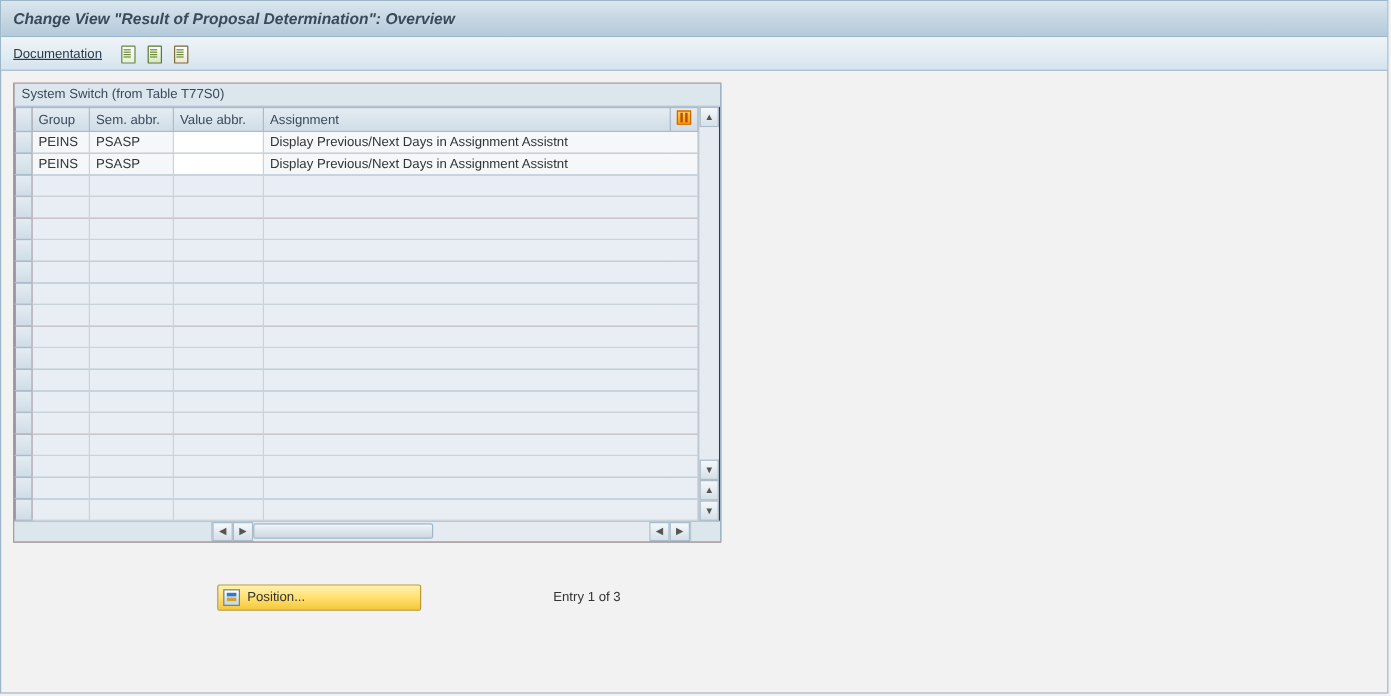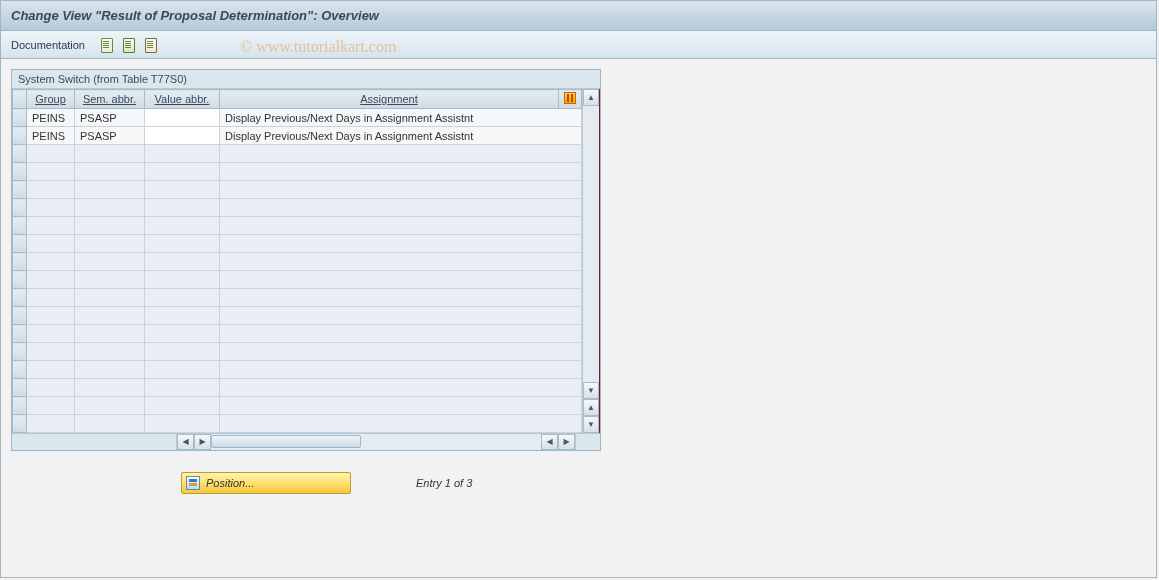--- a/index.html
+++ b/index.html
@@ -41,20 +41,21 @@
     display: flex;
     align-items: center;
     padding: 0 10px;
     border-bottom: 1px solid #9db6c8;
     gap: 6px;
     position: relative;
   }
   .toolbar-label {
     color: #2a3a4a;
     margin-right: 8px;
+    text-decoration: underline;
   }
   .toolbar-icon {
     width: 16px;
     height: 16px;
     display: inline-block;
     position: relative;
     cursor: pointer;
   }
   .doc-icon::before {
     content: '';
@@ -105,25 +106,24 @@
     display: flex;
   }
   .grid-table {
     border-collapse: collapse;
     width: 570px;
   }
   .grid-table th {
     background: linear-gradient(to bottom, #e4ecf2, #cfdce6);
     border: 1px solid #aabcca;
     padding: 2px 5px;
-    text-align: center;
+    text-align: left;
     font-weight: normal;
     color: #3a4a5a;
     height: 18px;
-    text-decoration: underline;
   }
   .grid-table td {
     border: 1px solid #c8d4dd;
     padding: 1px 5px;
     height: 18px;
     background: #f5f7f9;
     color: #333;
   }
   .grid-table td.sel-cell {
     background: linear-gradient(to bottom,#e4ecf2,#cfdce6);
@@ -199,24 +199,23 @@
     position:absolute; left:0; top:1px; height:13px; width:150px;
     background: linear-gradient(to bottom,#f0f5f8,#cad8e2);
     border:1px solid #9db6c8;
     border-radius:2px;
   }
   .hscroll-spacer-right { width:25px; background:#dce6ed; border-left:1px solid #b5c8d5;}
 
   .footer-row {
     display: flex;
     align-items: center;
-    margin-top: 21px;
+    margin-top: 35px;
     margin-left: 170px;
-    gap: 65px;
-    font-style: italic;
+    gap: 110px;
   }
   .position-btn {
     display: flex;
     align-items: center;
     width: 170px;
     height: 22px;
     border: 1px solid #b89a3a;
     background: linear-gradient(to bottom, #fff2b0 0%, #ffe070 50%, #f5c83a 100%);
     border-radius: 2px;
     cursor: pointer;
@@ -247,21 +246,20 @@
     <span class="title-text">Change View "Result of Proposal Determination": Overview</span>
   </div>
 
   <div class="toolbar">
     <span class="toolbar-label">Documentation</span>
     <span class="toolbar-icon doc-icon"></span>
     <span class="toolbar-icon doc-icon variant2"></span>
     <span class="toolbar-icon doc-icon variant3"></span>
   </div>
 
-  <div class="watermark">© www.tutorialkart.com</div>
 
   <div class="content-area">
     <div class="table-frame">
       <div class="table-title">System Switch (from Table T77S0)</div>
       <div class="grid-wrapper">
         <table class="grid-table">
           <thead>
             <tr>
               <th class="sel-cell"></th>
               <th class="col-group">Group</th>

